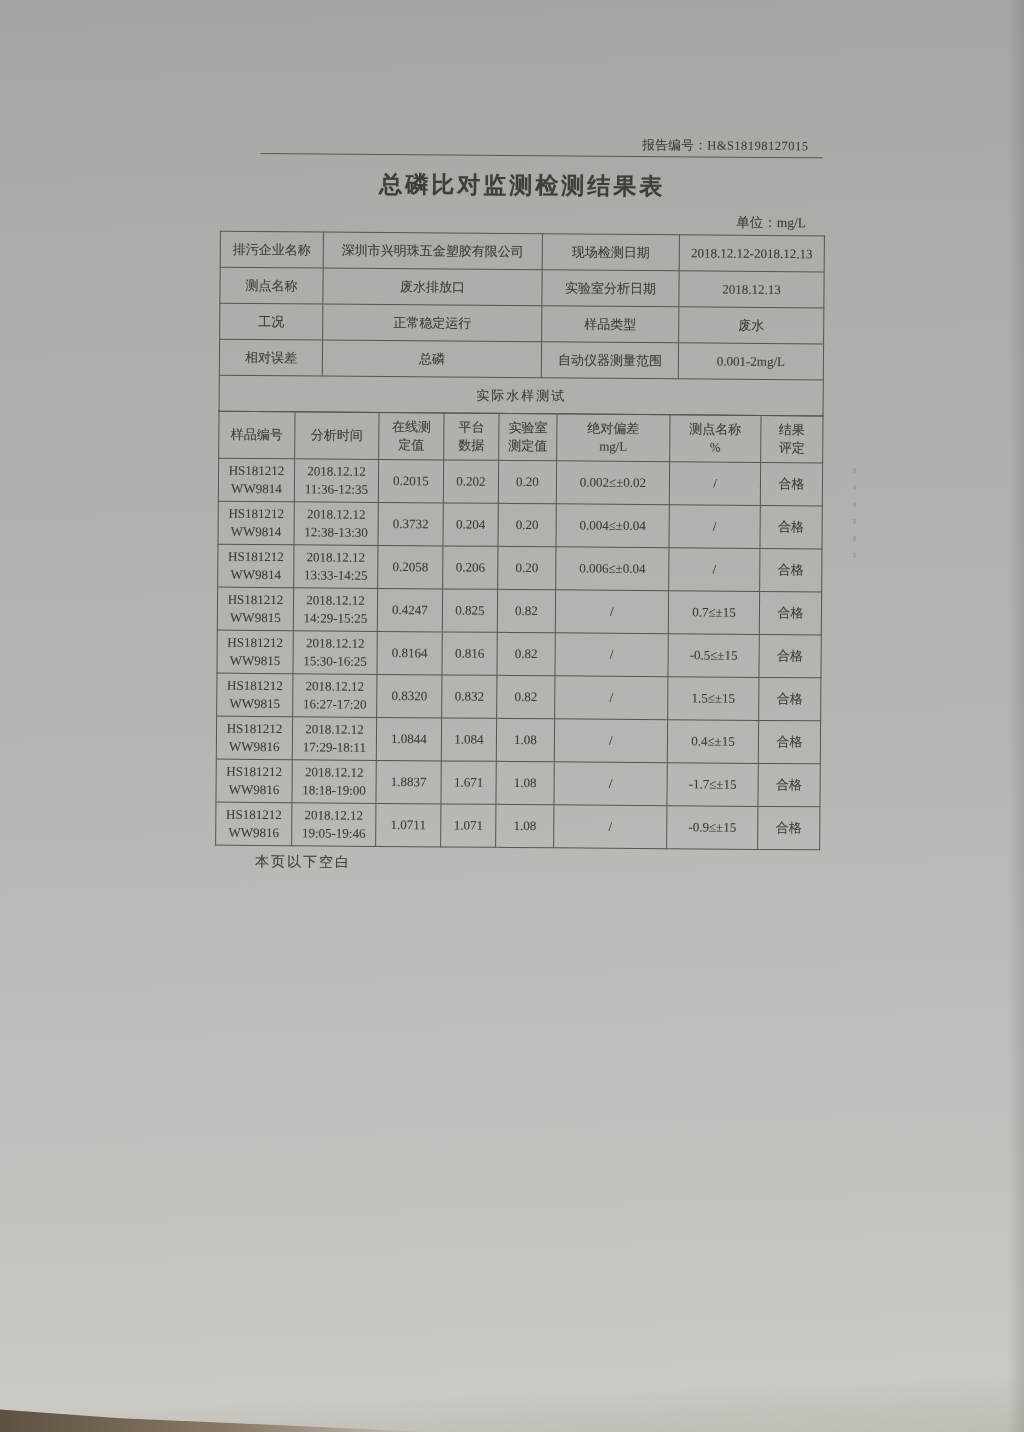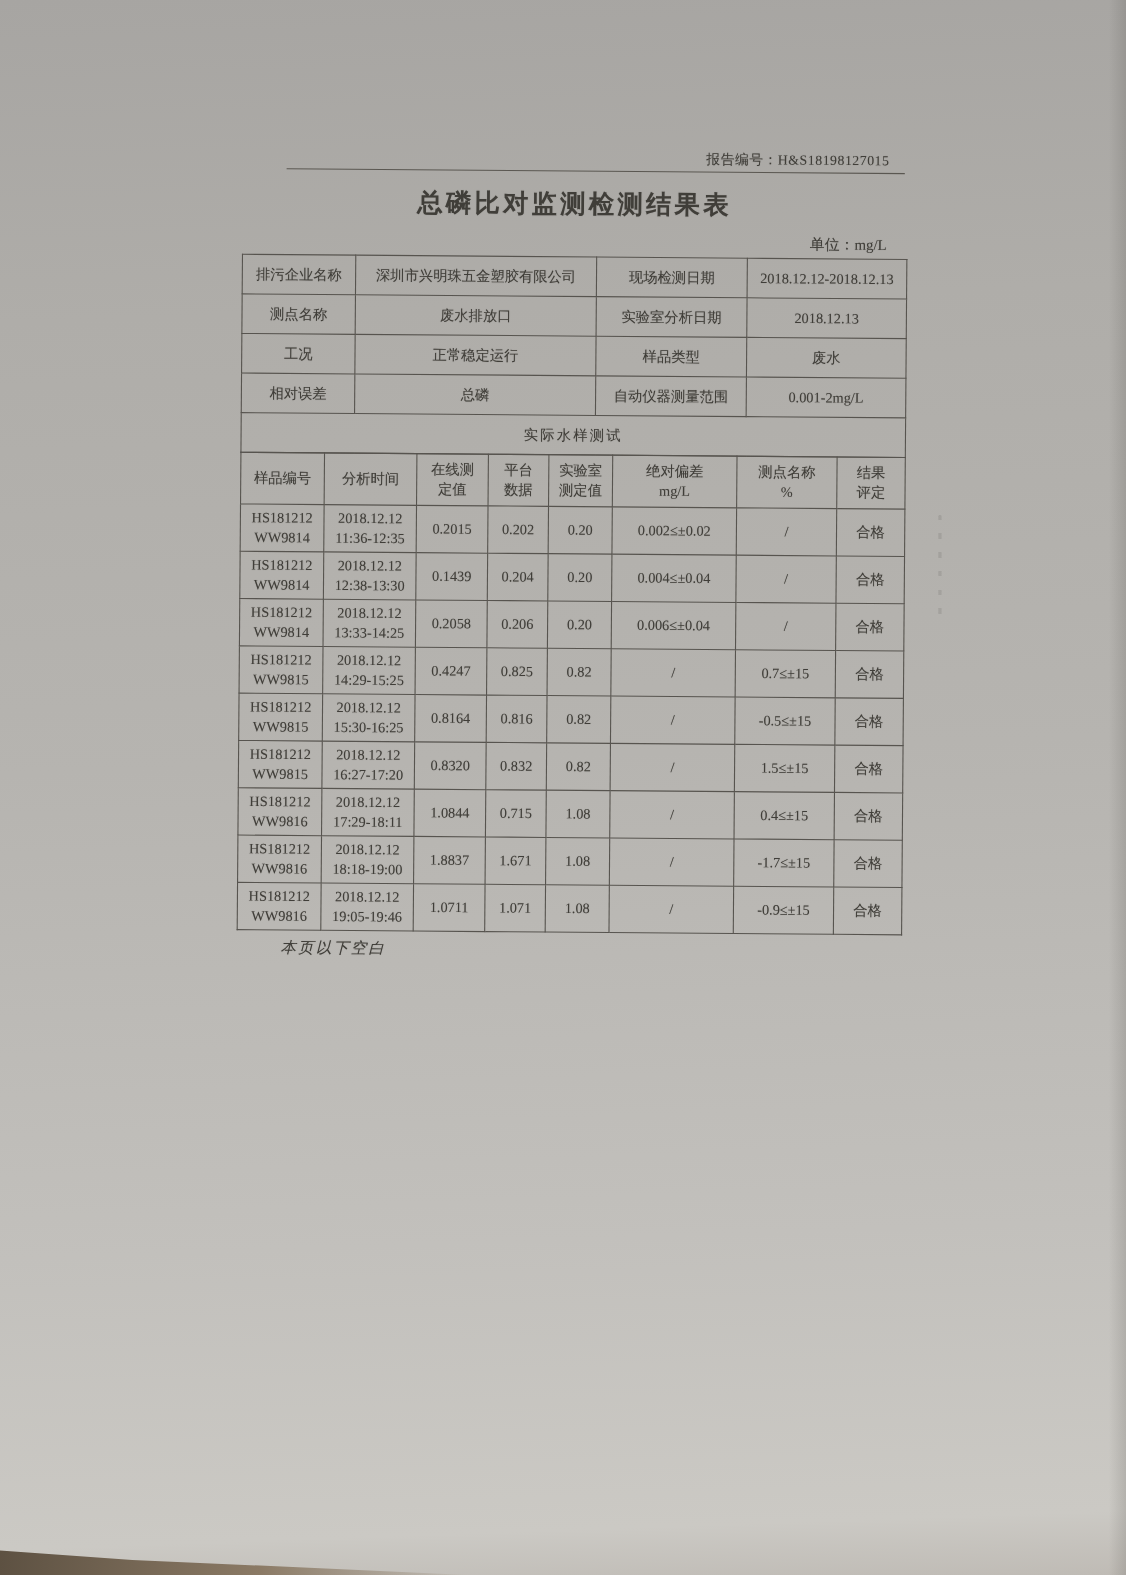--- a/index.html
+++ b/index.html
@@ -46,21 +46,21 @@
     padding: 2px 3px; box-sizing: border-box;
     overflow: hidden;
   }
   .info-table tr { height: 36px; }
   .info-table .band-row td { height: 31px; letter-spacing: 2px; }
   .results-table { margin-top: -1px; }
   .results-table thead tr { height: 47px; }
   .results-table tbody tr { height: 43px; }
   .footer-note {
     position: absolute; top: 855px; left: 258px;
-    font-size: 14px; letter-spacing: 2px; font-style: italic;
+    font-size: 14px; letter-spacing: 2px;
   }
   .scan-artifact {
     position: absolute; left: 853px; top: 468px; width: 3px; height: 92px;
     background: repeating-linear-gradient(180deg, rgba(90,88,84,0.4) 0 5px, transparent 5px 17px);
     border-radius: 2px; opacity: .45;
   }
   .photo-edge-shadow {
     position: absolute; top: 0; right: 0; width: 16px; height: 100%;
     background: linear-gradient(to right, rgba(0,0,0,0), rgba(58,56,52,0.16));
   }
@@ -163,21 +163,21 @@
             <td>0.20</td>
             <td>0.002≤±0.02</td>
             <td>/</td>
             <td>合格</td>
           </tr>
           <tr>
             <td>HS181212
 WW9814</td>
             <td>2018.12.12
 12:38-13:30</td>
-            <td>0.1439</td>
+            <td>0.3732</td>
             <td>0.204</td>
             <td>0.20</td>
             <td>0.004≤±0.04</td>
             <td>/</td>
             <td>合格</td>
           </tr>
           <tr>
             <td>HS181212
 WW9814</td>
             <td>2018.12.12
@@ -224,21 +224,21 @@
             <td>/</td>
             <td>1.5≤±15</td>
             <td>合格</td>
           </tr>
           <tr>
             <td>HS181212
 WW9816</td>
             <td>2018.12.12
 17:29-18:11</td>
             <td>1.0844</td>
-            <td>0.715</td>
+            <td>1.084</td>
             <td>1.08</td>
             <td>/</td>
             <td>0.4≤±15</td>
             <td>合格</td>
           </tr>
           <tr>
             <td>HS181212
 WW9816</td>
             <td>2018.12.12
 18:18-19:00</td>

